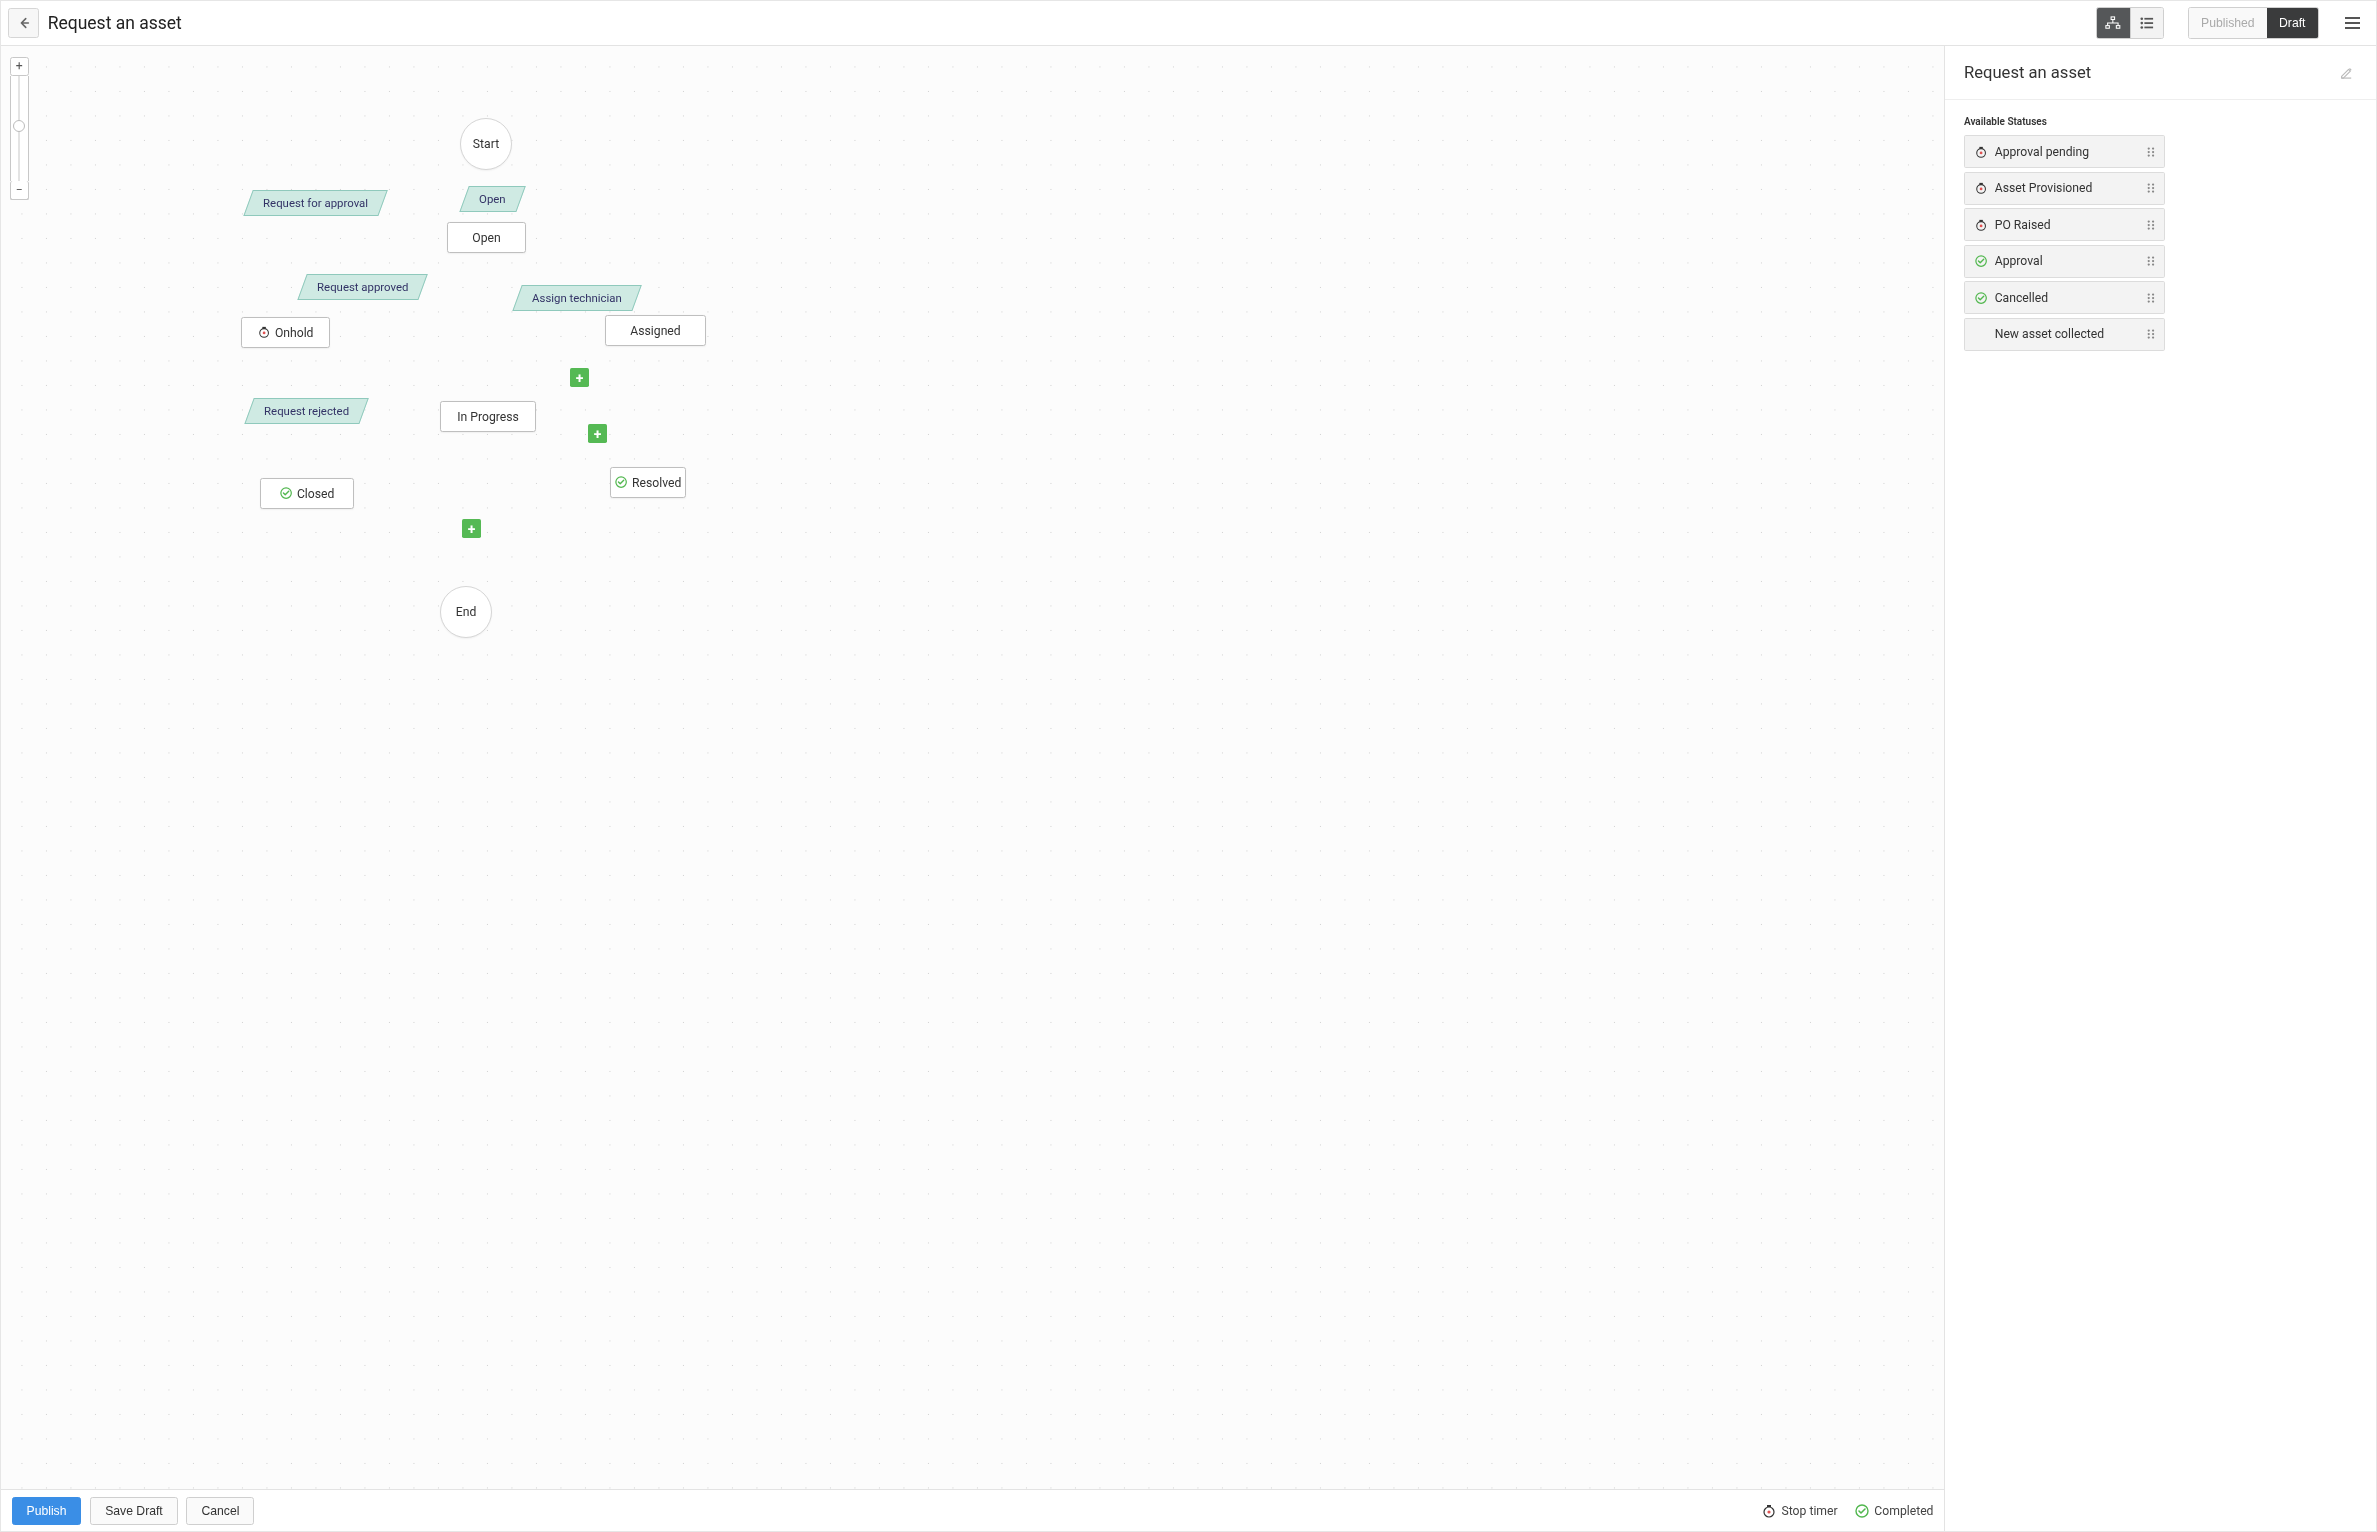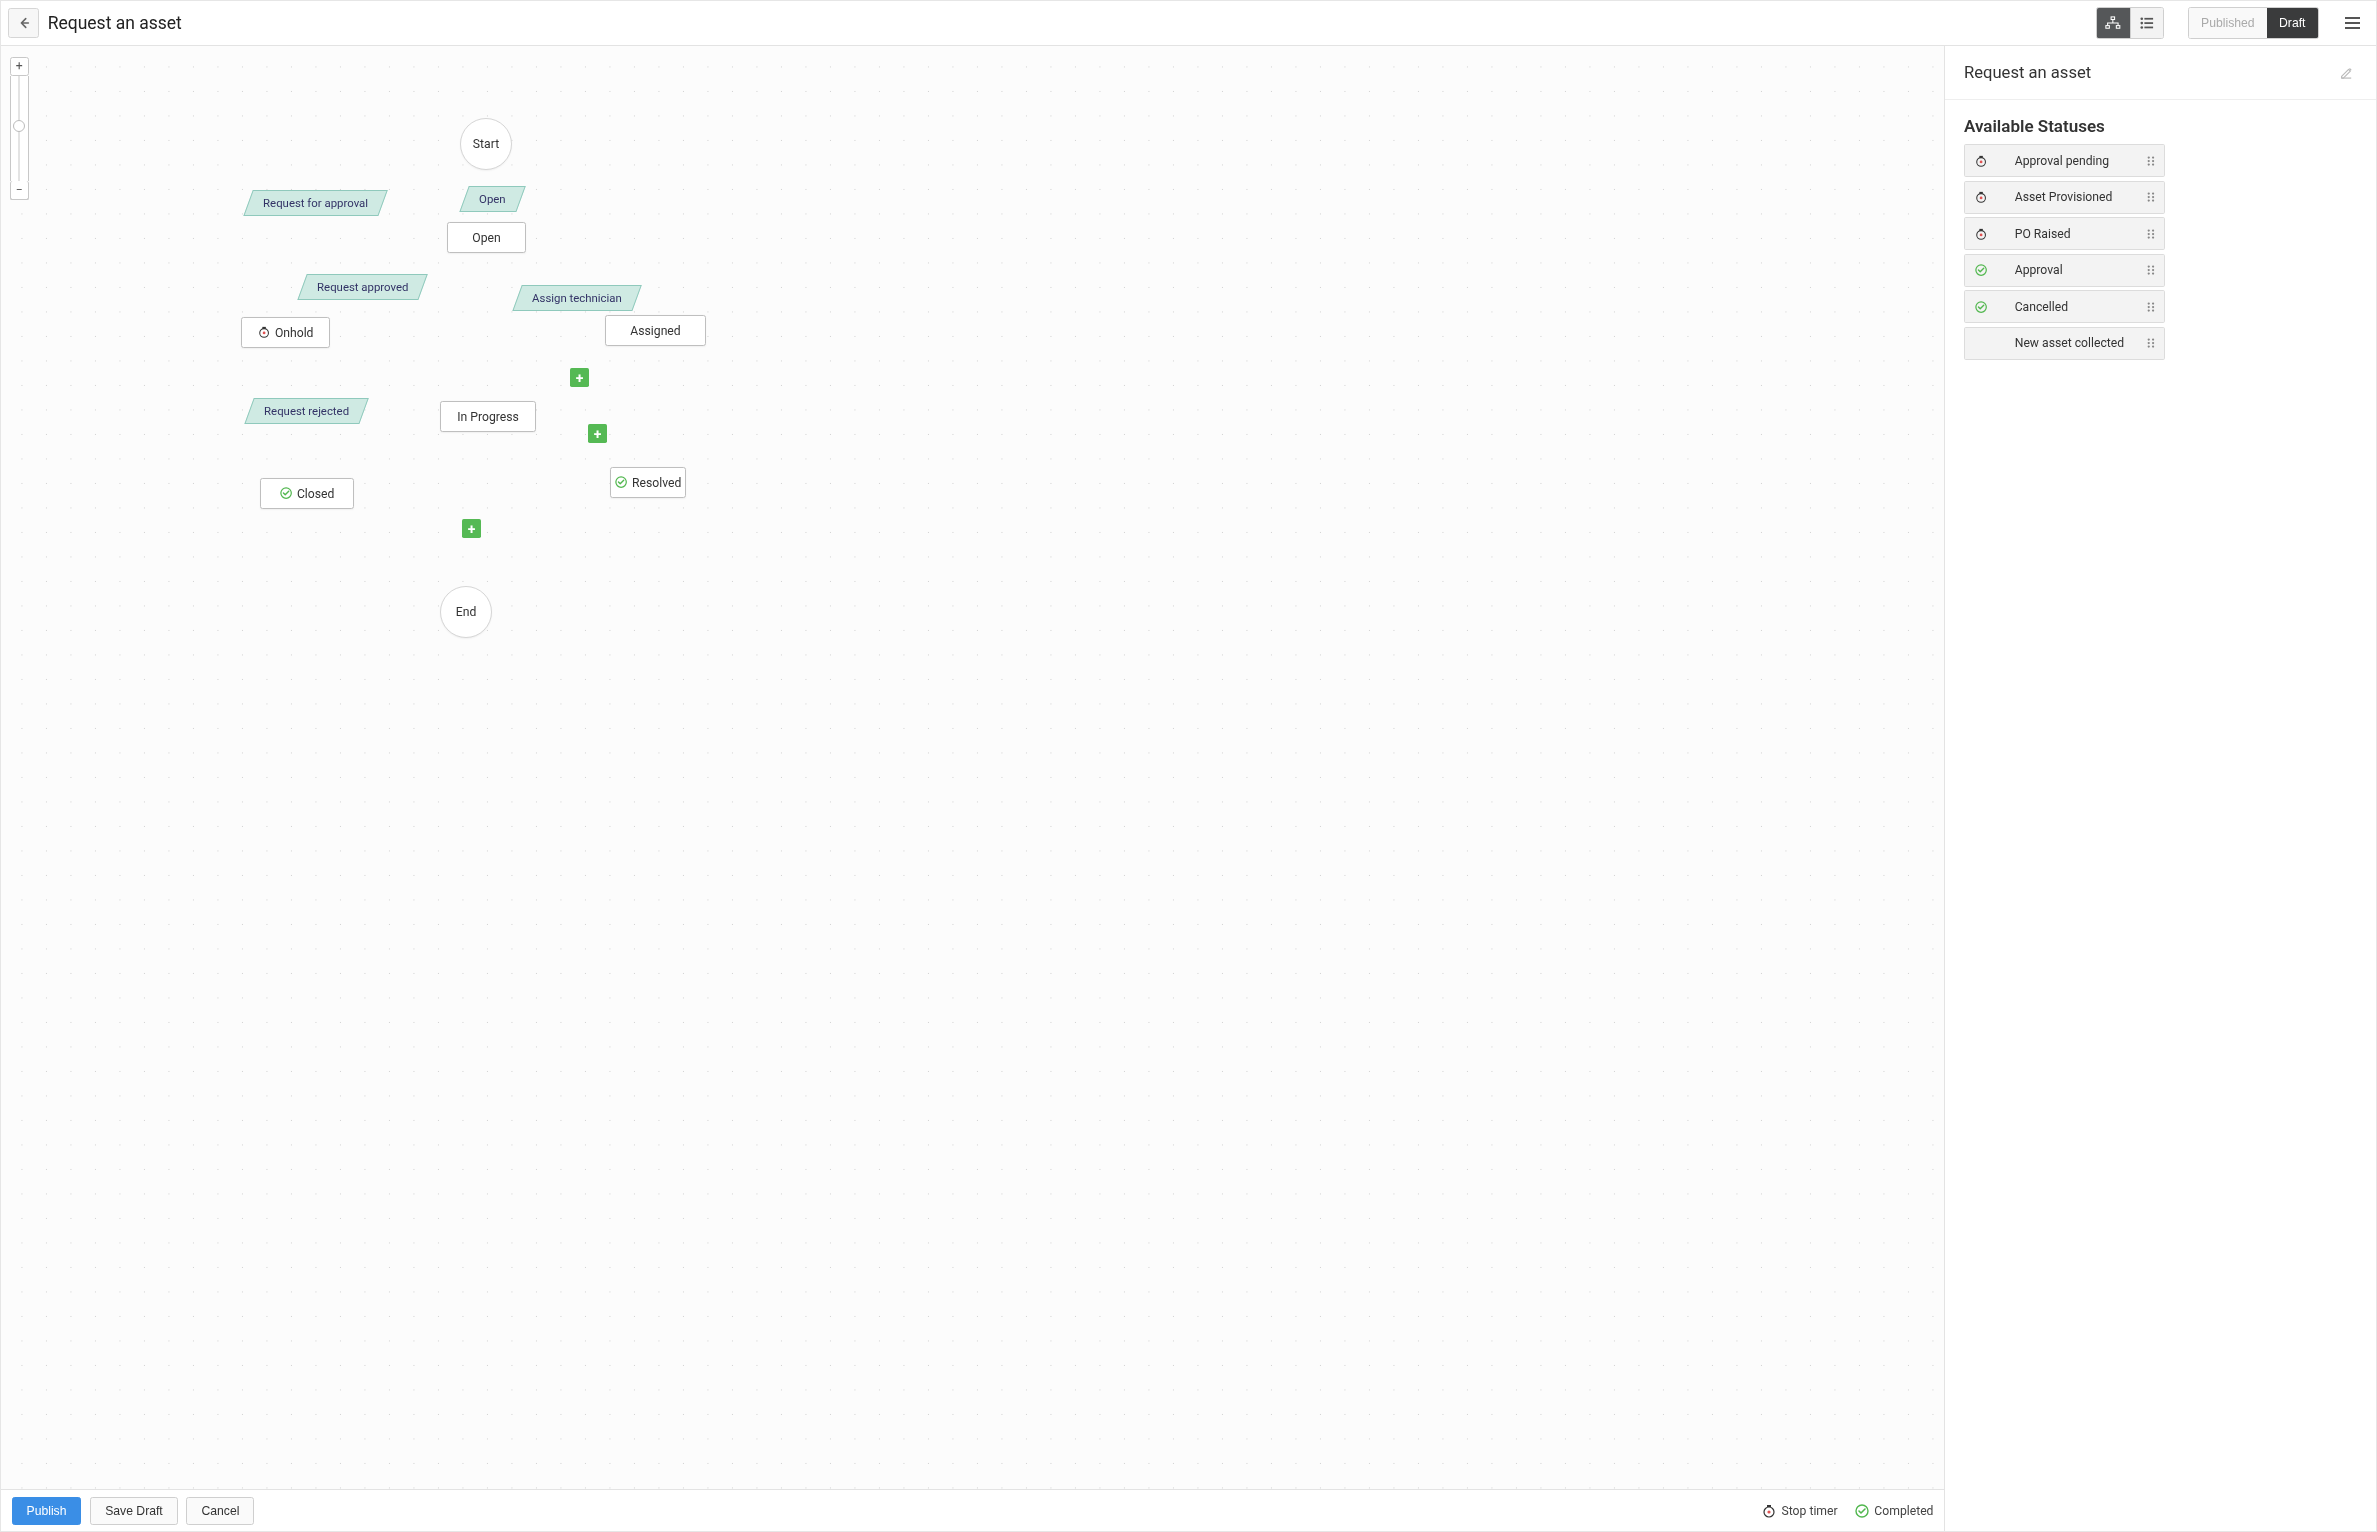--- a/index.html
+++ b/index.html
@@ -80,22 +80,22 @@
   .btn.primary{background:var(--btn-blue);color:#fff;border-color:var(--btn-blue);}
   .legend{display:flex;gap:17.5px;align-items:center;margin-left:auto;}
   .legend-item{display:flex;align-items:center;gap:5.2px;color:#444;font-size:12.2px;}
 
   
   .side{width:431px;background:#fff;display:flex;flex-direction:column;overflow:auto;}
   .side-header{height:54px;display:flex;align-items:center;padding:0 19px;border-bottom:0.9px solid #eee;}
   .side-title{font-size:16.6px;color:#333;flex:1;font-weight:400;}
   .side-edit{width:21px;height:21px;display:flex;align-items:center;justify-content:center;cursor:pointer;color:#aaa;}
   .side-body{padding:15.7px 19px;}
-  .section-label{font-size:17px;font-weight:600;color:#333;margin-bottom:8.7px;}
-  .status-item{display:flex;align-items:center;border:0.9px solid #dcdcdc;background:#f3f3f3;border-radius:1.7px;padding:0 8.7px;height:33px;margin-bottom:3.5px;cursor:grab;width:201px;gap:20px;}
+  .section-label{font-size:10px;font-weight:600;color:#333;margin-bottom:8.7px;}
+  .status-item{display:flex;align-items:center;border:0.9px solid #dcdcdc;background:#f3f3f3;border-radius:1.7px;padding:0 8.7px;height:33px;margin-bottom:3.5px;cursor:grab;width:201px;}
   .status-label{flex:1;font-size:12.2px;color:#333;padding-left:7px;}
   .drag-dots{color:#888;display:flex;gap:1.7px;}
 
   
   .icon{display:inline-flex;align-items:center;justify-content:center;}
 </style>
 </head>
 <body>
 
 <div class="app">

